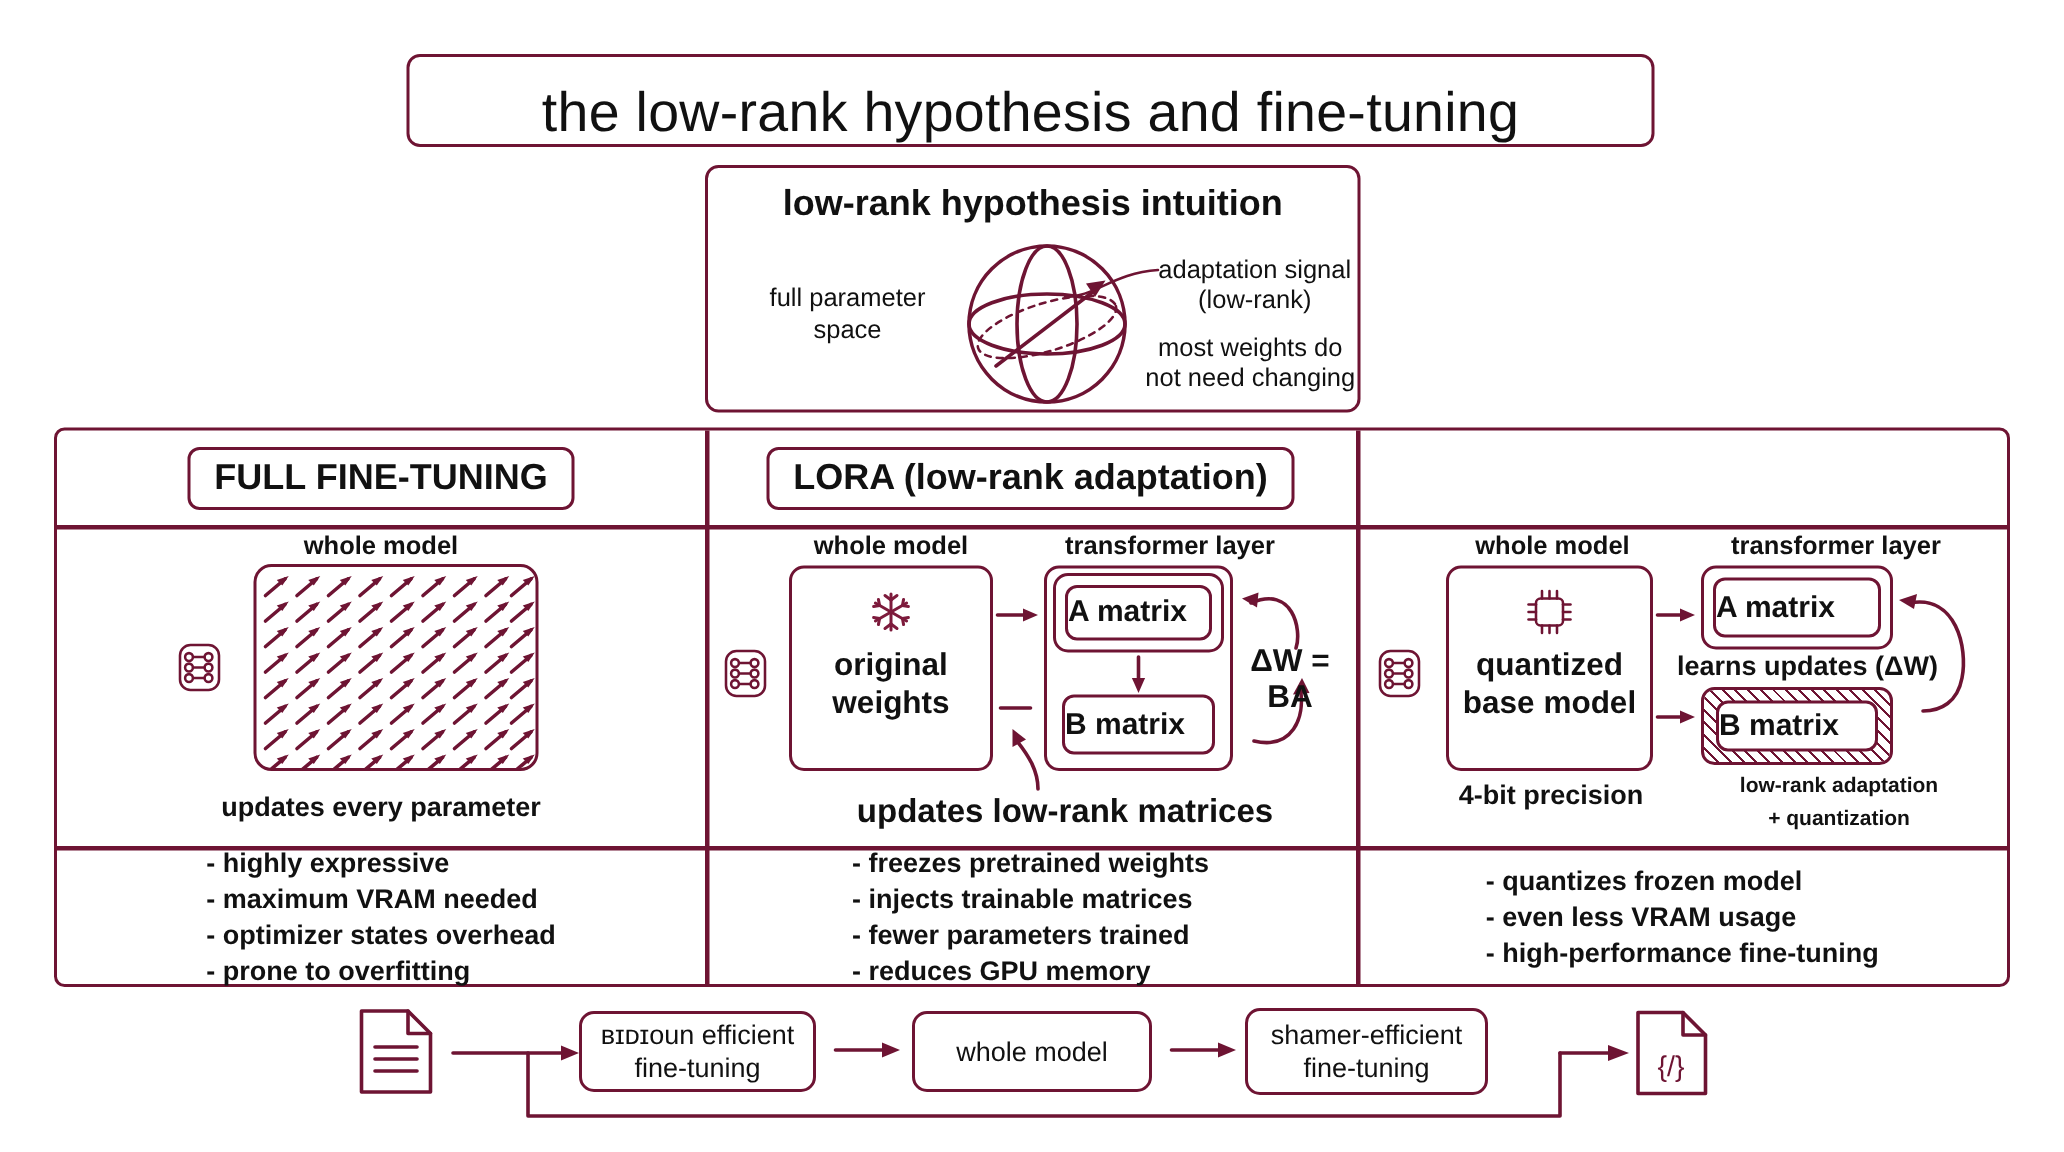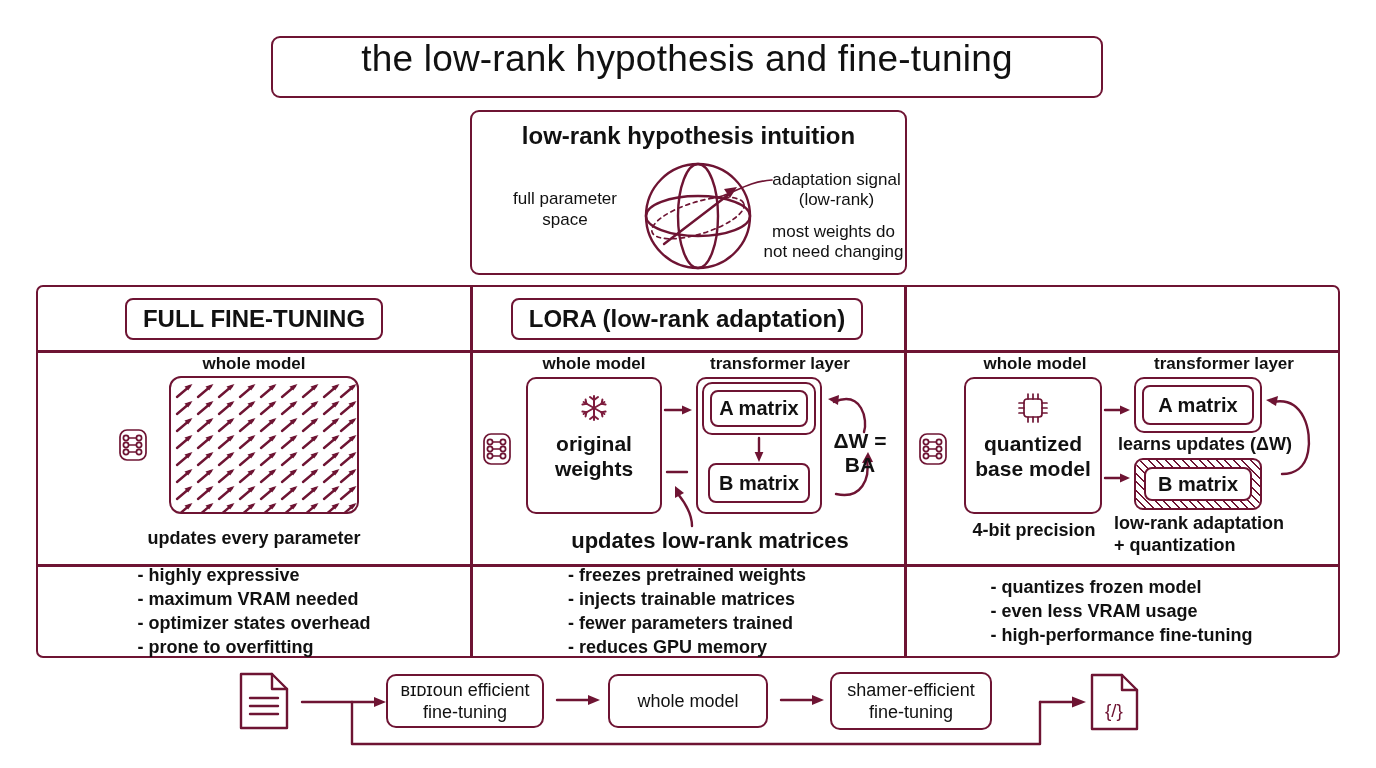--- a/index.html
+++ b/index.html
@@ -17,21 +17,21 @@
     color:var(--text);
     overflow:hidden;
     position:relative;
   }
   .stage{position:absolute;inset:0;}
 
   
   #title-box{
     position:absolute;left:271px;top:36px;width:832px;height:62px;
     border:2.5px solid var(--ink);border-radius:9px;background:#fff;
-    display:flex;align-items:flex-start;justify-content:center;
+    display:flex;align-items:flex-end;justify-content:center;
   }
   #title-box .t{font-size:37px;letter-spacing:.2px;white-space:nowrap;}
 
   
   #intuition-box{
     position:absolute;left:470px;top:110px;width:437px;height:165px;
     border:2.5px solid var(--ink);border-radius:9px;background:#fff;padding-left:40px;
   }
   #intuition-title{
     position:absolute;top:10px;left:0;width:100%;text-align:center;
@@ -77,21 +77,21 @@
   
   #arrow-grid{
     position:absolute;left:131px;top:26px;width:190px;height:138px;
     border:2.5px solid var(--ink);border-radius:12px;overflow:hidden;background:#fff;
   }
 
   .netico{position:absolute;width:30px;height:34px;}
 
   .mat{
     border:2.5px solid var(--ink);border-radius:8px;background:#fff;
-    display:flex;align-items:center;justify-content:center;font-size:20px;
+    display:flex;align-items:center;justify-content:flex-start;font-size:20px;
   }
   .tlayer{position:absolute;border:2.5px solid var(--ink);border-radius:10px;background:#fff;}
 
   .hatch{
     background-image:repeating-linear-gradient(45deg,var(--ink) 0 1.4px,transparent 1.4px 6px);
   }
 
   
   #bottom-flow{position:absolute;left:0;top:660px;width:1376px;height:108px;}
   .fbox{
@@ -431,21 +431,21 @@
       <div style="position:absolute;left:356px;top:36px">
         <svg width="62" height="110" viewBox="0 0 62 110">
           <path class="st" d="M13,16 C44,10 52,46 48,66 C45,82 34,88 22,88"></path>
           <polygon class="stf" points="6,14 18,10 16,20"></polygon>
         </svg>
       </div>
 
       <div style="position:absolute;left:214px;top:84px;width:220px;text-align:left;font-size:18px;">learns updates (ΔW)</div>
 
       <div class="cap" style="left:50px;top:170px;width:160px;font-size:18px">4-bit precision</div>
-      <div style="position:absolute;left:210px;top:162px;width:224px;text-align:left;font-size:18px;line-height:22px;white-space:pre-line">low-rank adaptation
+      <div style="position:absolute;left:210px;top:162px;width:224px;text-align:center;font-size:14px;line-height:22px;white-space:pre-line">low-rank adaptation
 + quantization</div>
     </div>
 
     <div class="col-bullets" style="left:0;width:432px">
       <div class="bullets">- highly expressive
 - maximum VRAM needed
 - optimizer states overhead
 - prone to overfitting</div>
     </div>
     <div class="col-bullets" style="left:432px;width:434px">

